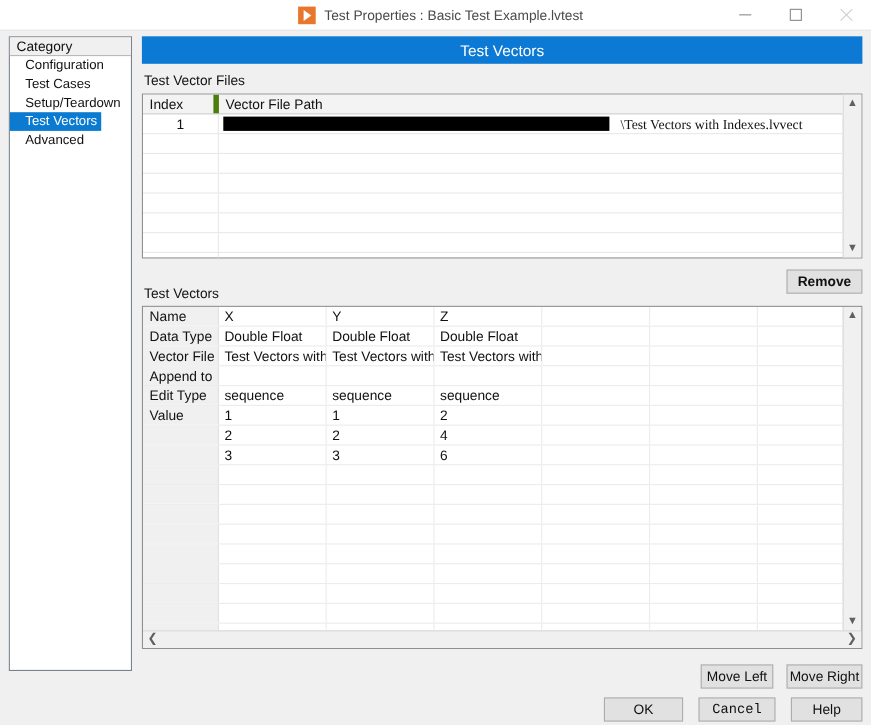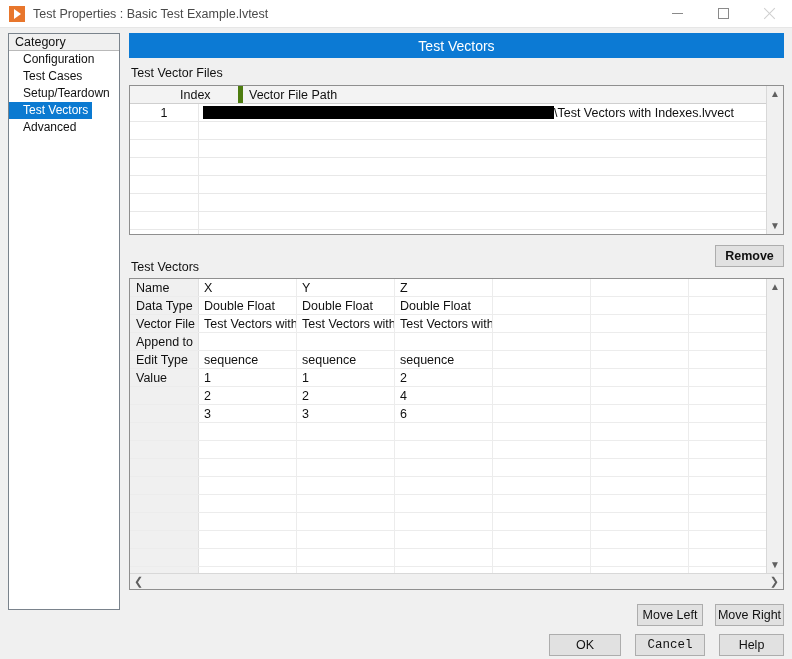--- a/index.html
+++ b/index.html
@@ -16,21 +16,21 @@
     position: relative;
     width: 792px; height: 659px;
     background: #f0f0f0;
   }
 
   
   #titlebar {
     position: absolute; left: 0; top: 0;
     width: 792px; height: 27px;
     background: #ffffff;
-    display: flex; align-items: center;
+    display: flex; align-items: center; justify-content: center;
   }
   #titlebar .app-icon {
     width: 16px; height: 16px;
     margin-left: 9px; margin-right: 8px;
     background: #e8762c;
     position: relative;
     flex: 0 0 auto;
   }
   #titlebar .app-icon::after {
     content: "";
@@ -131,21 +131,21 @@
   #files-main { flex: 1 1 auto; position: relative; overflow: hidden; }
   #files-head {
     display: flex; height: 18px;
     background: #f3f3f3;
     border-bottom: 1px solid #cfcfcf;
   }
   #files-head .fh {
     font-size: 12.5px; line-height: 18px;
     padding-left: 6px; color: #111;
   }
-  .col-index { width: 69px; border-right: 5px solid #4d7c0f; margin-left: 44px; }
+  .col-index { width: 69px; border-right: 5px solid #4d7c0f; }
   .col-path  { flex: 1 1 auto; }
   .file-row {
     display: flex; height: 18px;
     border-bottom: 1px solid #e8e8e8;
   }
   .file-row .cell-index {
     width: 69px; border-right: 1px solid #e8e8e8;
     font-size: 12.5px; line-height: 18px;
     text-align: center; color: #111;
   }
@@ -154,21 +154,21 @@
     padding-left: 4px; color: #111;
     white-space: nowrap; overflow: hidden;
     display: flex; align-items: center;
   }
   .redaction {
     display: inline-block;
     width: 351px; height: 13px;
     background: #000000;
     flex: 0 0 auto;
   }
-  .path-tail { margin-left: 0px; }
+  .path-tail { margin-left: 10px; font-family: Liberation Serif, serif; }
 
   
   .vscroll {
     width: 17px; background: #f0f0f0;
     border-left: 1px solid #d8d8d8;
     display: flex; flex-direction: column;
     justify-content: space-between; align-items: center;
     flex: 0 0 auto;
   }
   .vscroll .arrow { font-size: 10px; color: #606060; line-height: 1; padding: 3px 0; }

